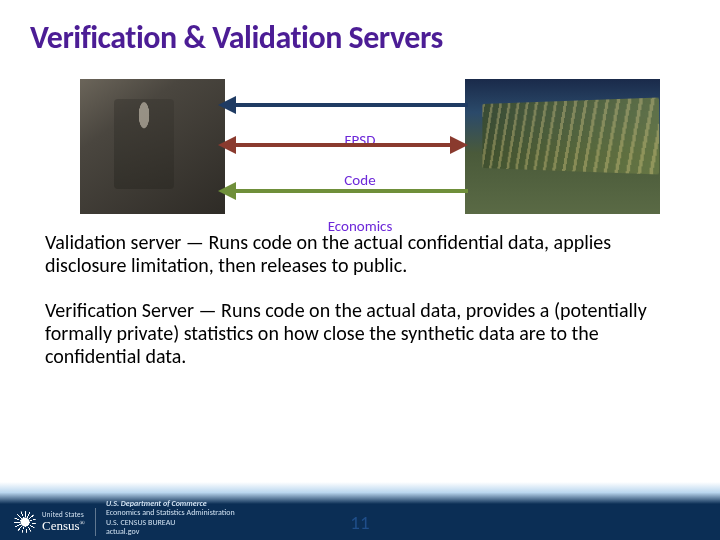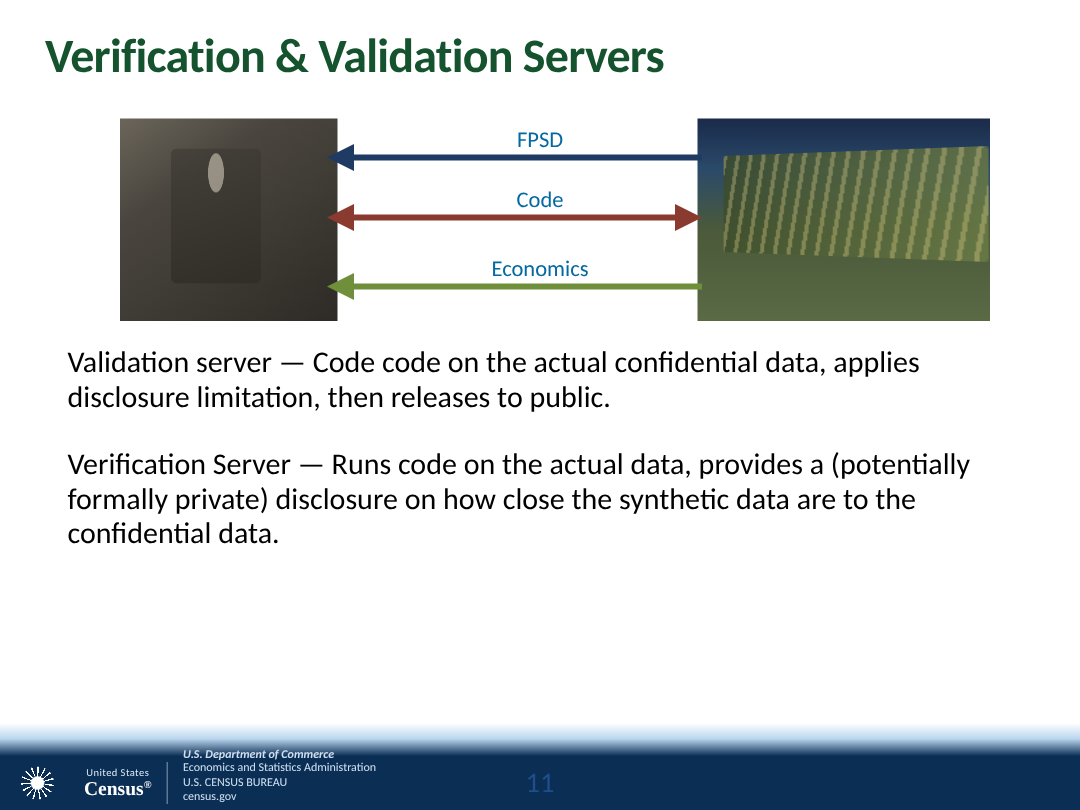--- a/index.html
+++ b/index.html
@@ -7,21 +7,21 @@
     width: 720px;
     height: 540px;
     font-family: Calibri, Arial, sans-serif;
     background: #fff;
     position: relative;
     overflow: hidden;
   }
   .title {
     font-size: 32px;
     font-weight: 700;
-    color: #14532d;
+    color: #4c1d95;
     padding: 18px 42px 8px 30px;
     letter-spacing: -0.5px;
   }
   .diagram {
     position: relative;
     height: 160px;
     width: 100%;
     margin-top: 4px;
   }
   .photo {
@@ -87,23 +87,24 @@
   .a2 { top: 76px; }
   .a2 .arrow-line { background:#8a3a2e; }
   .a2 .head-left  { border-right-color:#8a3a2e; }
   .a2 .head-right { border-left-color:#8a3a2e; }
   .a3 { top: 122px; }
   .a3 .arrow-line { background:#6f8f3a; }
   .a3 .arrow-head { border-right-color:#6f8f3a; }
   .lbl {
     position: absolute;
     font-size: 15px;
-    color: #0369a1;
+    color: #6d28d9;
     left: 50%;
     transform: translateX(-50%);
+    margin-top: 46px;
   }
   .l1 { top: 16px; }
   .l2 { top: 56px; }
   .l3 { top: 102px; }
   .body-text {
     padding: 2px 45px 0 45px;
     font-size: 20px;
     color: #000;
     line-height: 1.15;
   }
@@ -120,23 +121,22 @@
     display: flex;
     align-items: flex-end;
     gap: 10px;
     color: #d9e7f5;
     font-size: 8px;
     line-height: 1.15;
   }
   .census-mark {
     display: flex;
     align-items: center;
-    gap: 20px;
+    gap: 6px;
     padding-bottom: 2px;
-    text-align: center;
   }
   .census-burst {
     width: 22px; height: 22px;
     border-radius: 50%;
     background: radial-gradient(circle,#fff 0 4px, transparent 5px),
       conic-gradient(#fff 0 6deg, transparent 6deg 24deg,
                      #fff 24deg 30deg, transparent 30deg 48deg,
                      #fff 48deg 54deg, transparent 54deg 72deg,
                      #fff 72deg 78deg, transparent 78deg 96deg,
                      #fff 96deg 102deg, transparent 102deg 120deg,
@@ -148,21 +148,20 @@
                      #fff 240deg 246deg, transparent 246deg 264deg,
                      #fff 264deg 270deg, transparent 270deg 288deg,
                      #fff 288deg 294deg, transparent 294deg 312deg,
                      #fff 312deg 318deg, transparent 318deg 336deg,
                      #fff 336deg 342deg, transparent 342deg 360deg);
   }
   .census-word {
     font-family: "Times New Roman", serif;
     font-size: 13px;
     color: #fff;
-    font-weight: bold;
   }
   .census-word sup { font-size: 7px; }
   .divider {
     width: 1px; height: 28px;
     background: rgba(255,255,255,.35);
   }
   .dept-block { color:#cfe0f1; }
   .dept-block .b { font-weight:700;font-style:italic; }
   .page-num {
     position: absolute;
@@ -198,35 +197,35 @@
   </div>
 
   <span class="lbl l3">Economics</span>
   <div class="arrow-row a3">
     <span class="arrow-head head-left"></span>
     <span class="arrow-line"></span>
   </div>
 </div>
 
 <div class="body-text">
-  <p>Validation server — Code code on the actual confidential data, applies disclosure limitation, then releases to public.</p>
-  <p>Verification Server — Runs code on the actual data, provides a (potentially formally private) disclosure on how close the synthetic data are to the confidential data.</p>
+  <p>Validation server — Runs code on the actual confidential data, applies disclosure limitation, then releases to public.</p>
+  <p>Verification Server — Runs code on the actual data, provides a (potentially formally private) statistics on how close the synthetic data are to the confidential data.</p>
 </div>
 
 <div class="footer-band">
   <div class="footer-inner">
     <div class="census-mark">
       <div class="census-burst"></div>
       <div>
         <div class="us-tag">United States</div>
         <div class="census-word"><span>Census</span><sup>®</sup></div>
       </div>
     </div>
     <div class="divider"></div>
     <div class="dept-block">
       <div class="b">U.S. Department of Commerce</div>
       <div>Economics and Statistics Administration</div>
       <div>U.S. CENSUS BUREAU</div>
-      <div>census.gov</div>
+      <div>actual.gov</div>
     </div>
   </div>
   <div class="page-num">11</div>
 </div>
 
 </body></html>

